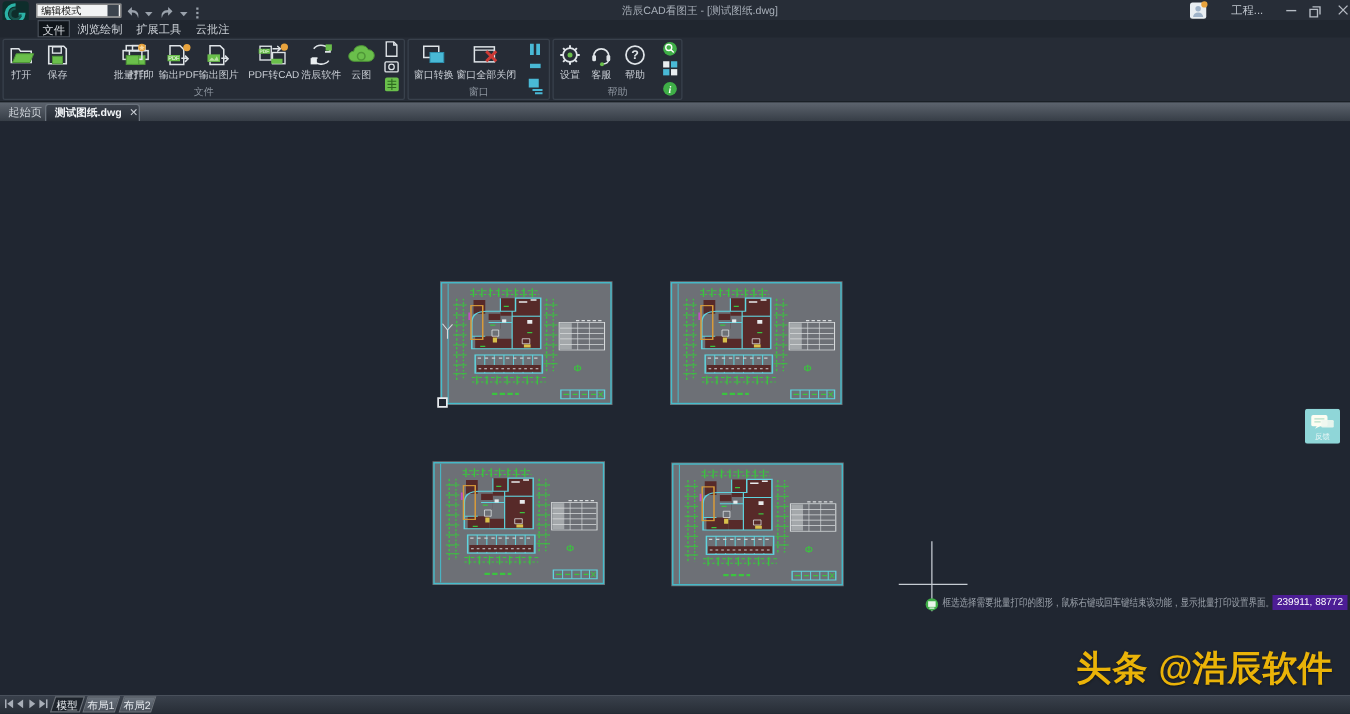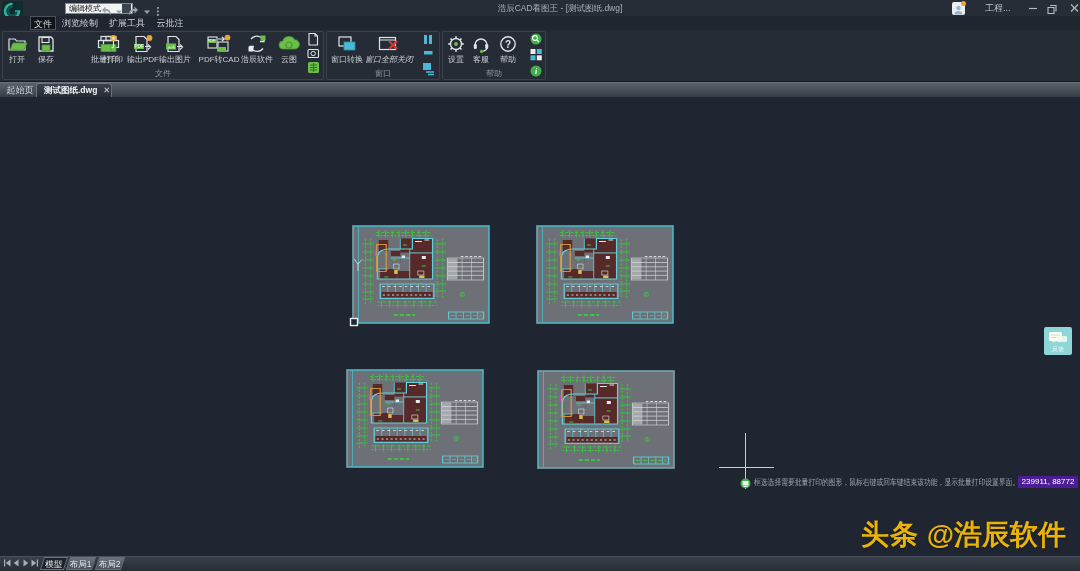--- a/index.html
+++ b/index.html
@@ -9,21 +9,21 @@
 
 #titlebar { left:0; top:0; width:1080px; height:16px; background:#272d37; }
 #title { left:0; top:0; width:1080px; height:16px; line-height:16px; text-align:center; font-size:8.5px; color:#a9b0ba;padding-left:40px; }
 #winbtns { left:1028px; top:0; width:52px; height:16px; }
 #userbox { left:952px; top:1px; height:14px; display:flex; align-items:center; gap:20px; }
 #avatar { width:13px; height:13px; background:#e9eef2; border-radius:2px; position:relative; }
 #avatar:after { content:""; position:absolute; right:-1px; top:-1px; width:5px; height:5px; background:#e8a33d; border-radius:50%; }
 #username { font-size:9px; color:#c0c6ce; }
 
 #logo { left:2px; top:1px; width:21px; height:20px; background:#0e2d2b; border-radius:3px; }
-#modebox { left:29px; top:3px; width:68px; height:11px; background:#f2f3f4; border:1px solid #888; display:flex; align-items:center;margin-left:36px; }
+#modebox { left:29px; top:3px; width:68px; height:11px; background:#f2f3f4; border:1px solid #888; display:flex; align-items:center; }
 #modebox span { font-size:8px; color:#111; padding-left:3px; flex:1; }
 #modebox i { width:9px; height:9px; background:#3c444e; margin-right:1px; }
 #qat { left:102px; top:3px; width:60px; height:11px; }
 
 #menurow { left:0; top:16px; width:1080px; height:14px; background:#20262f; }
 .mtab { position:absolute; top:16px; height:14px; line-height:14px; font-size:9px; color:#ccd1d7; text-align:center; }
 #mtab-file { left:30px; width:26px; background:#10151b; border:1px solid #4a525c; color:#d7dbe0; }
 
 #ribbon { left:0; top:30px; width:1080px; height:52px; background:#262c36; border-bottom:1px solid #171c22; }
 .rgroup { position:absolute; top:1px; height:49px; border:1px solid #39414c; border-radius:2px; background:#262c36; }
@@ -204,21 +204,21 @@
         </svg>
     </div>
 
     <div class="rbtn" style="left:328px;width:38px;">
       <svg width="22" height="20" viewBox="0 0 22 20">
           <rect x="3" y="3" width="12" height="9" fill="none" stroke="#dfe4e8" stroke-width="1.2"></rect>
           <rect x="8" y="8" width="11" height="8" fill="#49b9d6" stroke="#2d8fae" stroke-width=".8"></rect>
         </svg>
       <div class="lab">窗口转换</div>
     </div>
-    <div class="rbtn" style="left:361px;width:56px;font-style:italic;">
+    <div class="rbtn" style="left:361px;width:56px;">
       <svg width="24" height="20" viewBox="0 0 24 20">
           <rect x="2.5" y="3.5" width="16" height="12" fill="none" stroke="#dfe4e8" stroke-width="1.2"></rect>
           <path d="M2.5 6 h16" stroke="#dfe4e8" stroke-width="1"></path>
           <path d="M12 7 l8 8 m0-8 l-8 8" stroke="#cc3a35" stroke-width="2.4"></path>
         </svg>
       <div class="lab">窗口全部关闭</div>
     </div>
     <div class="abs" style="left:420px;top:3px;">
       <svg width="16" height="44" viewBox="0 0 16 44">
           <rect x="4" y="2" width="3" height="9" fill="#49b9d6"></rect>

